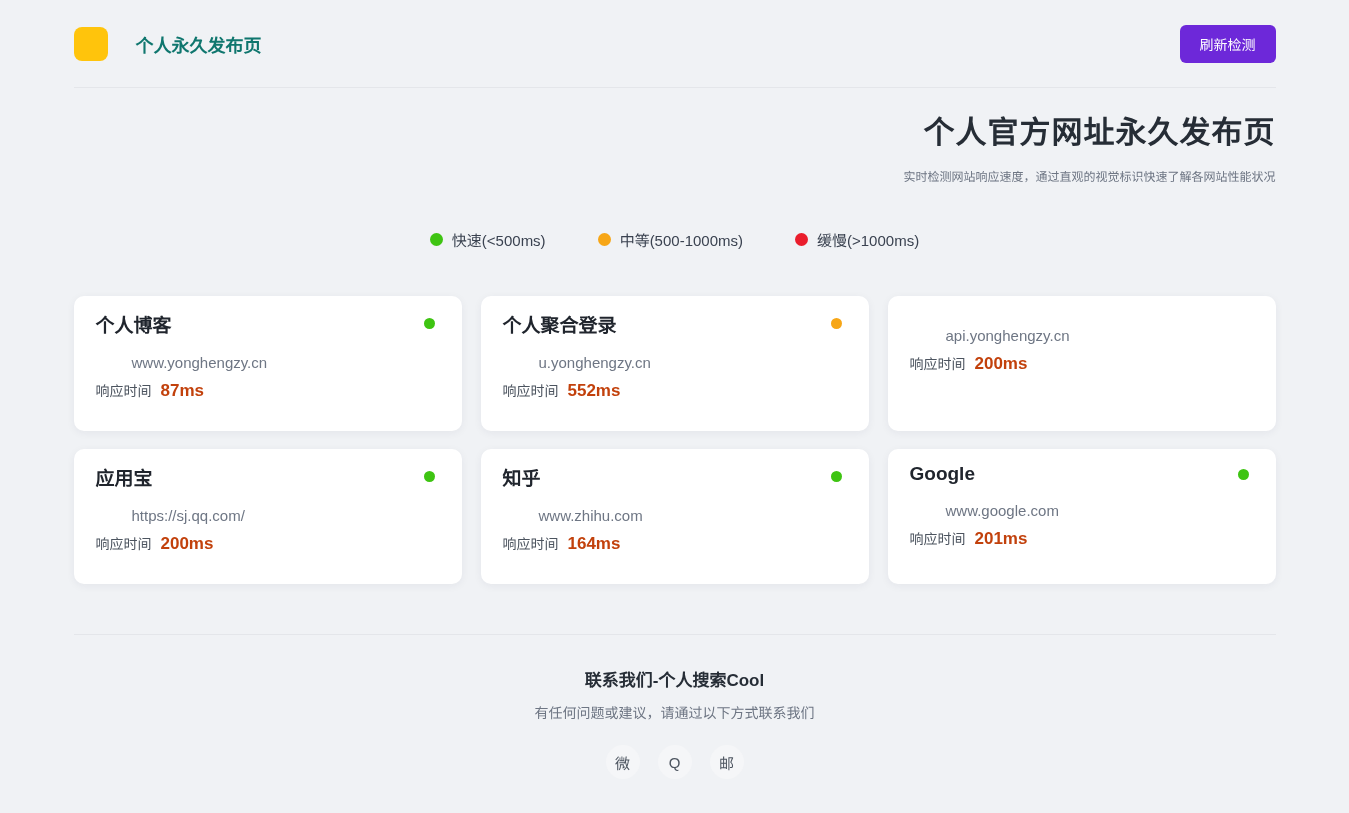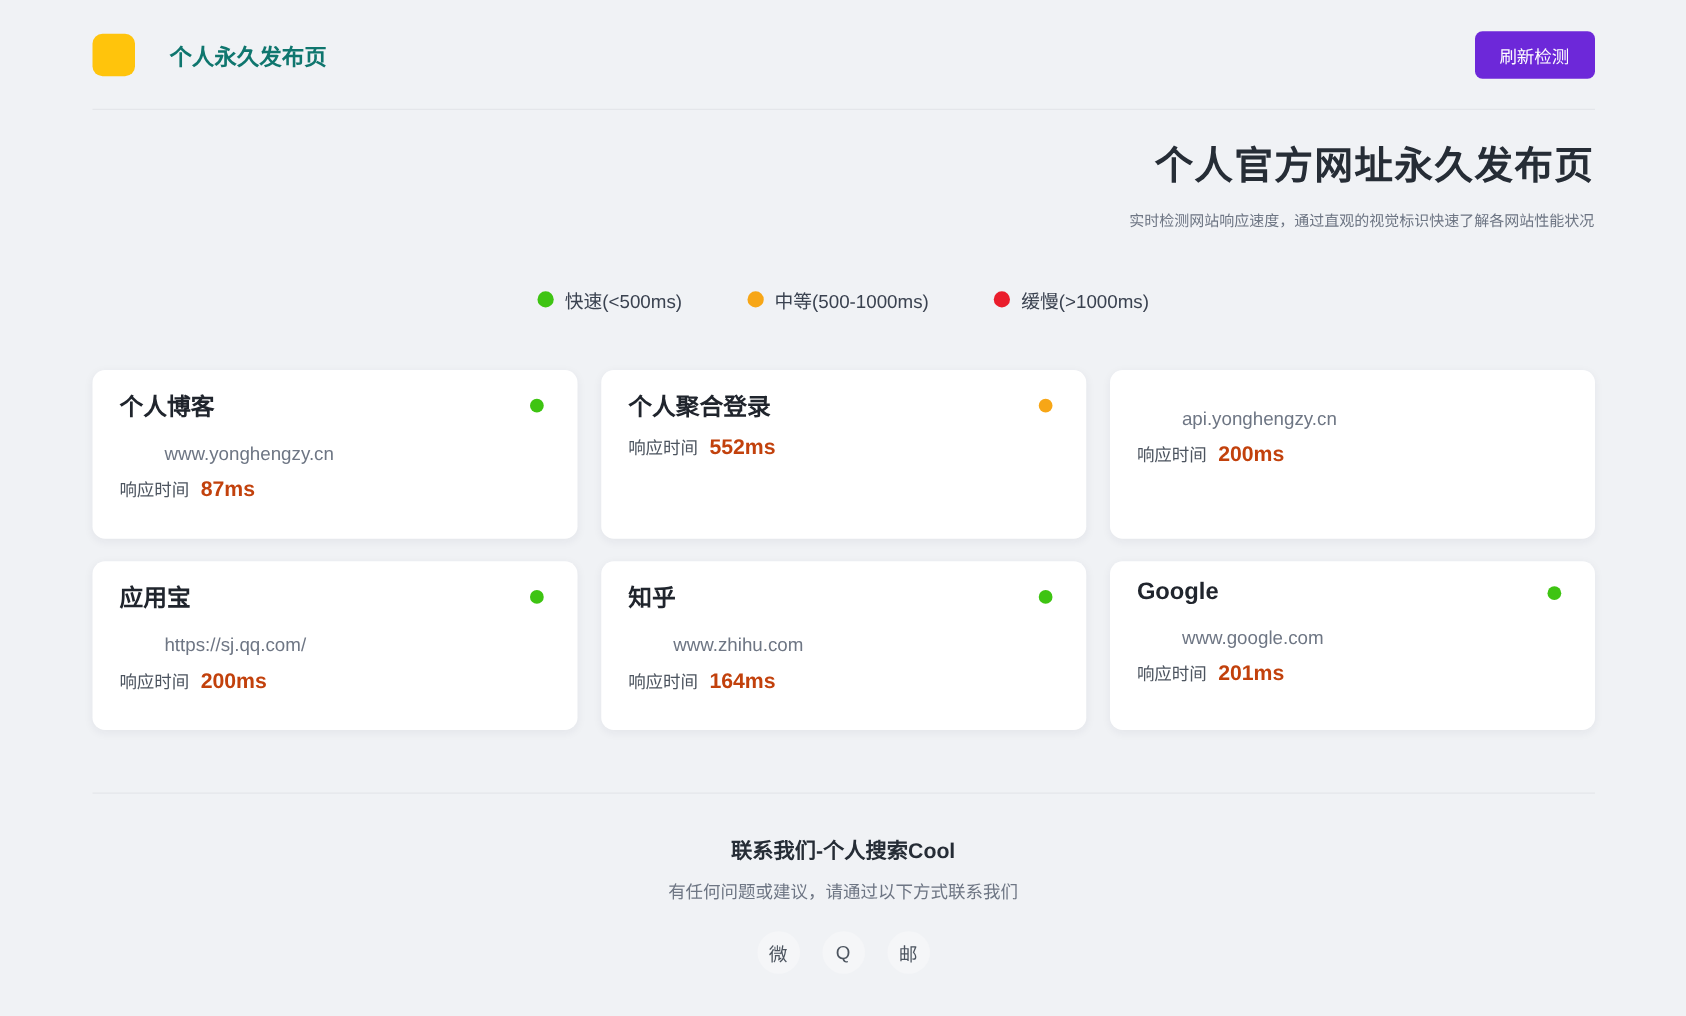--- a/index.html
+++ b/index.html
@@ -140,20 +140,21 @@
         <span class="response-label">响应时间</span>
         <span class="response-value">87ms</span>
       </div>
     </div>
 
     <div class="card">
       <div class="card-head">
         <div class="card-title">个人聚合登录</div>
         <span class="status-dot" style="background-color: rgb(247, 166, 22);"></span>
       </div>
+      <div class="card-url">u.yonghengzy.cn</div>
       <div class="card-response">
         <span class="response-label">响应时间</span>
         <span class="response-value">552ms</span>
       </div>
     </div>
 
     <div class="card">
       <div class="card-url">api.yonghengzy.cn</div>
       <div class="card-response">
         <span class="response-label">响应时间</span>

